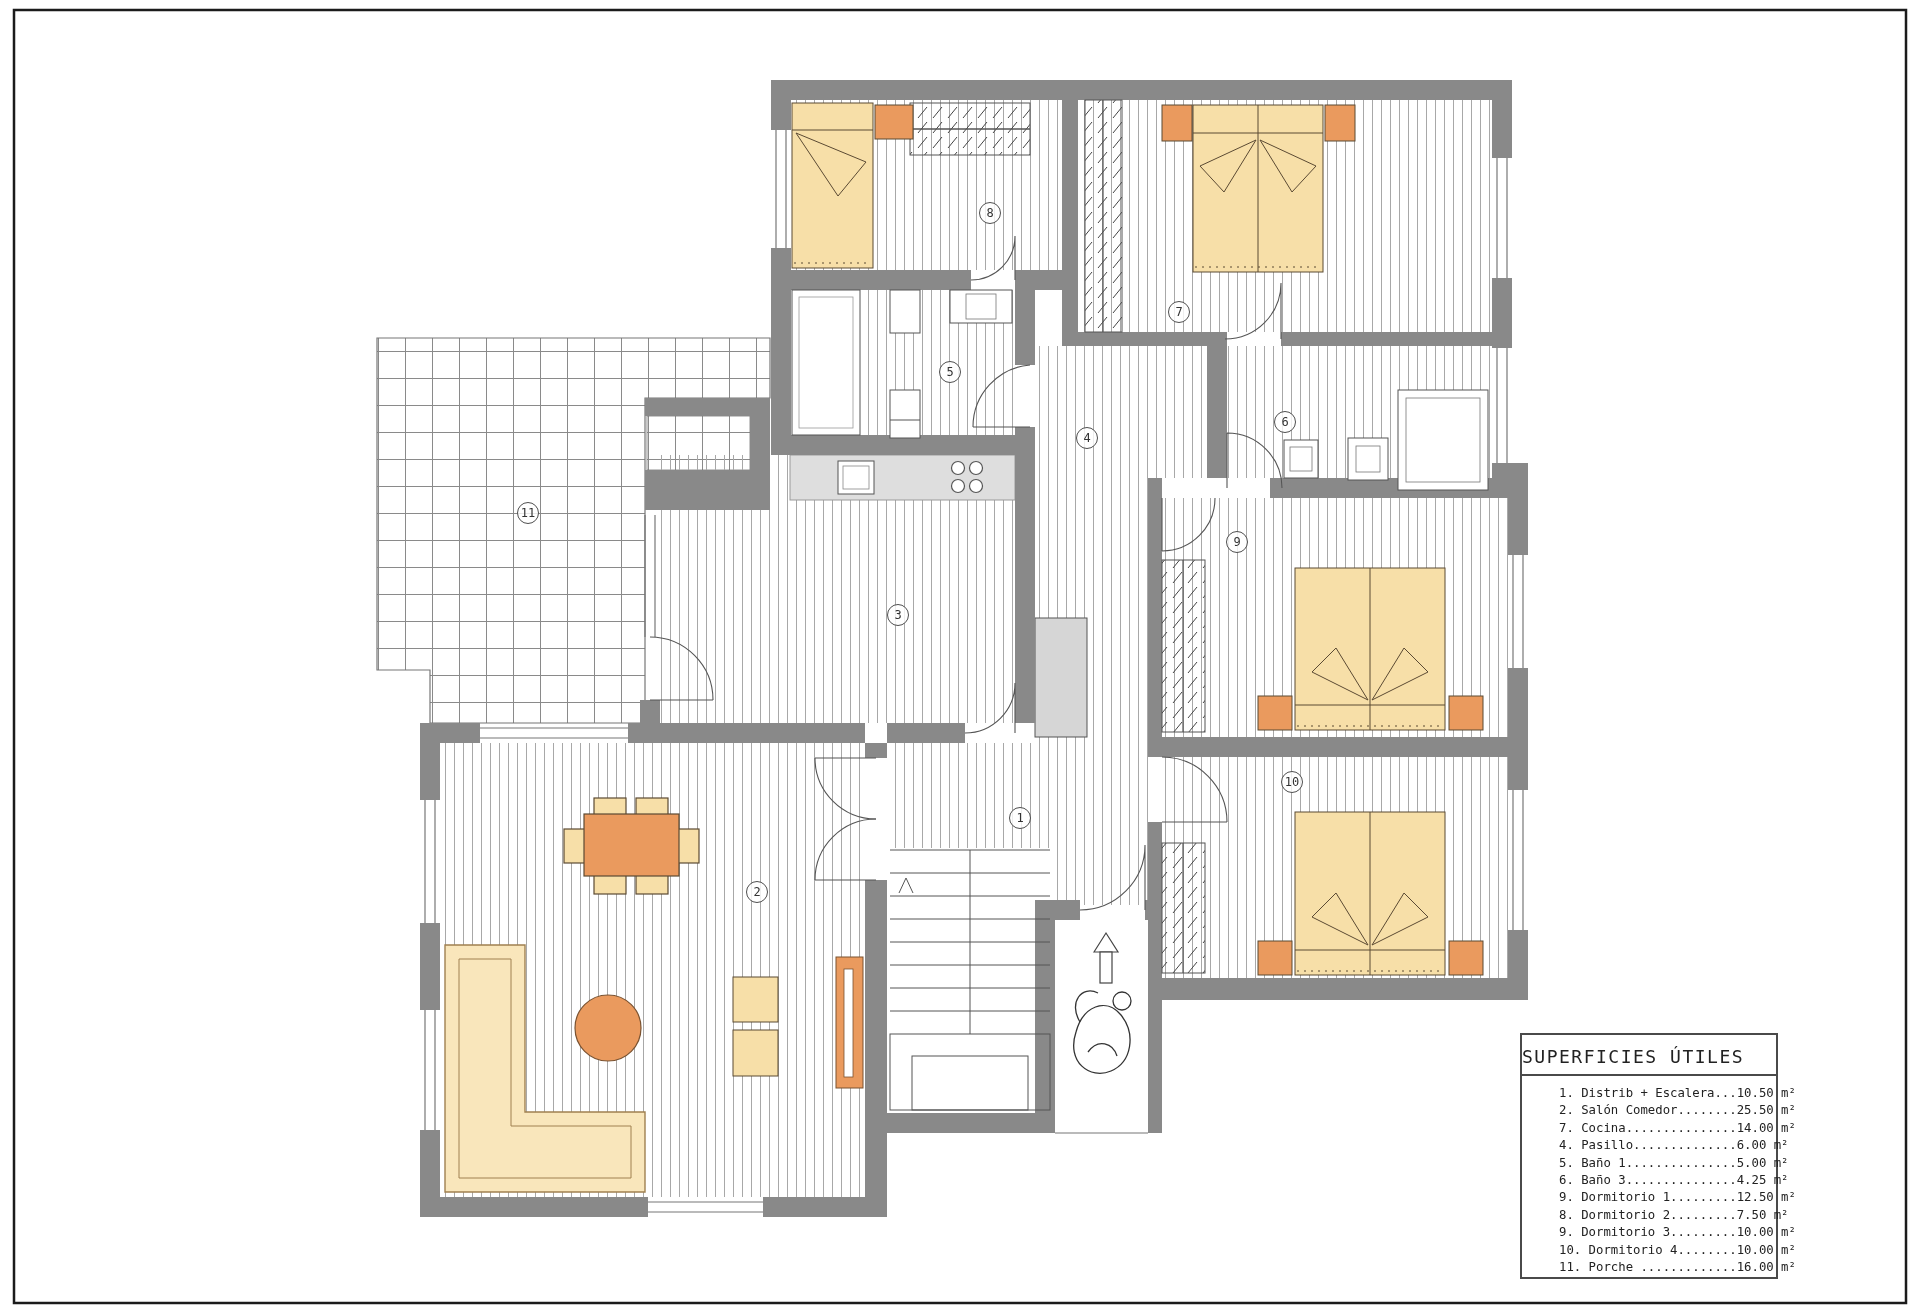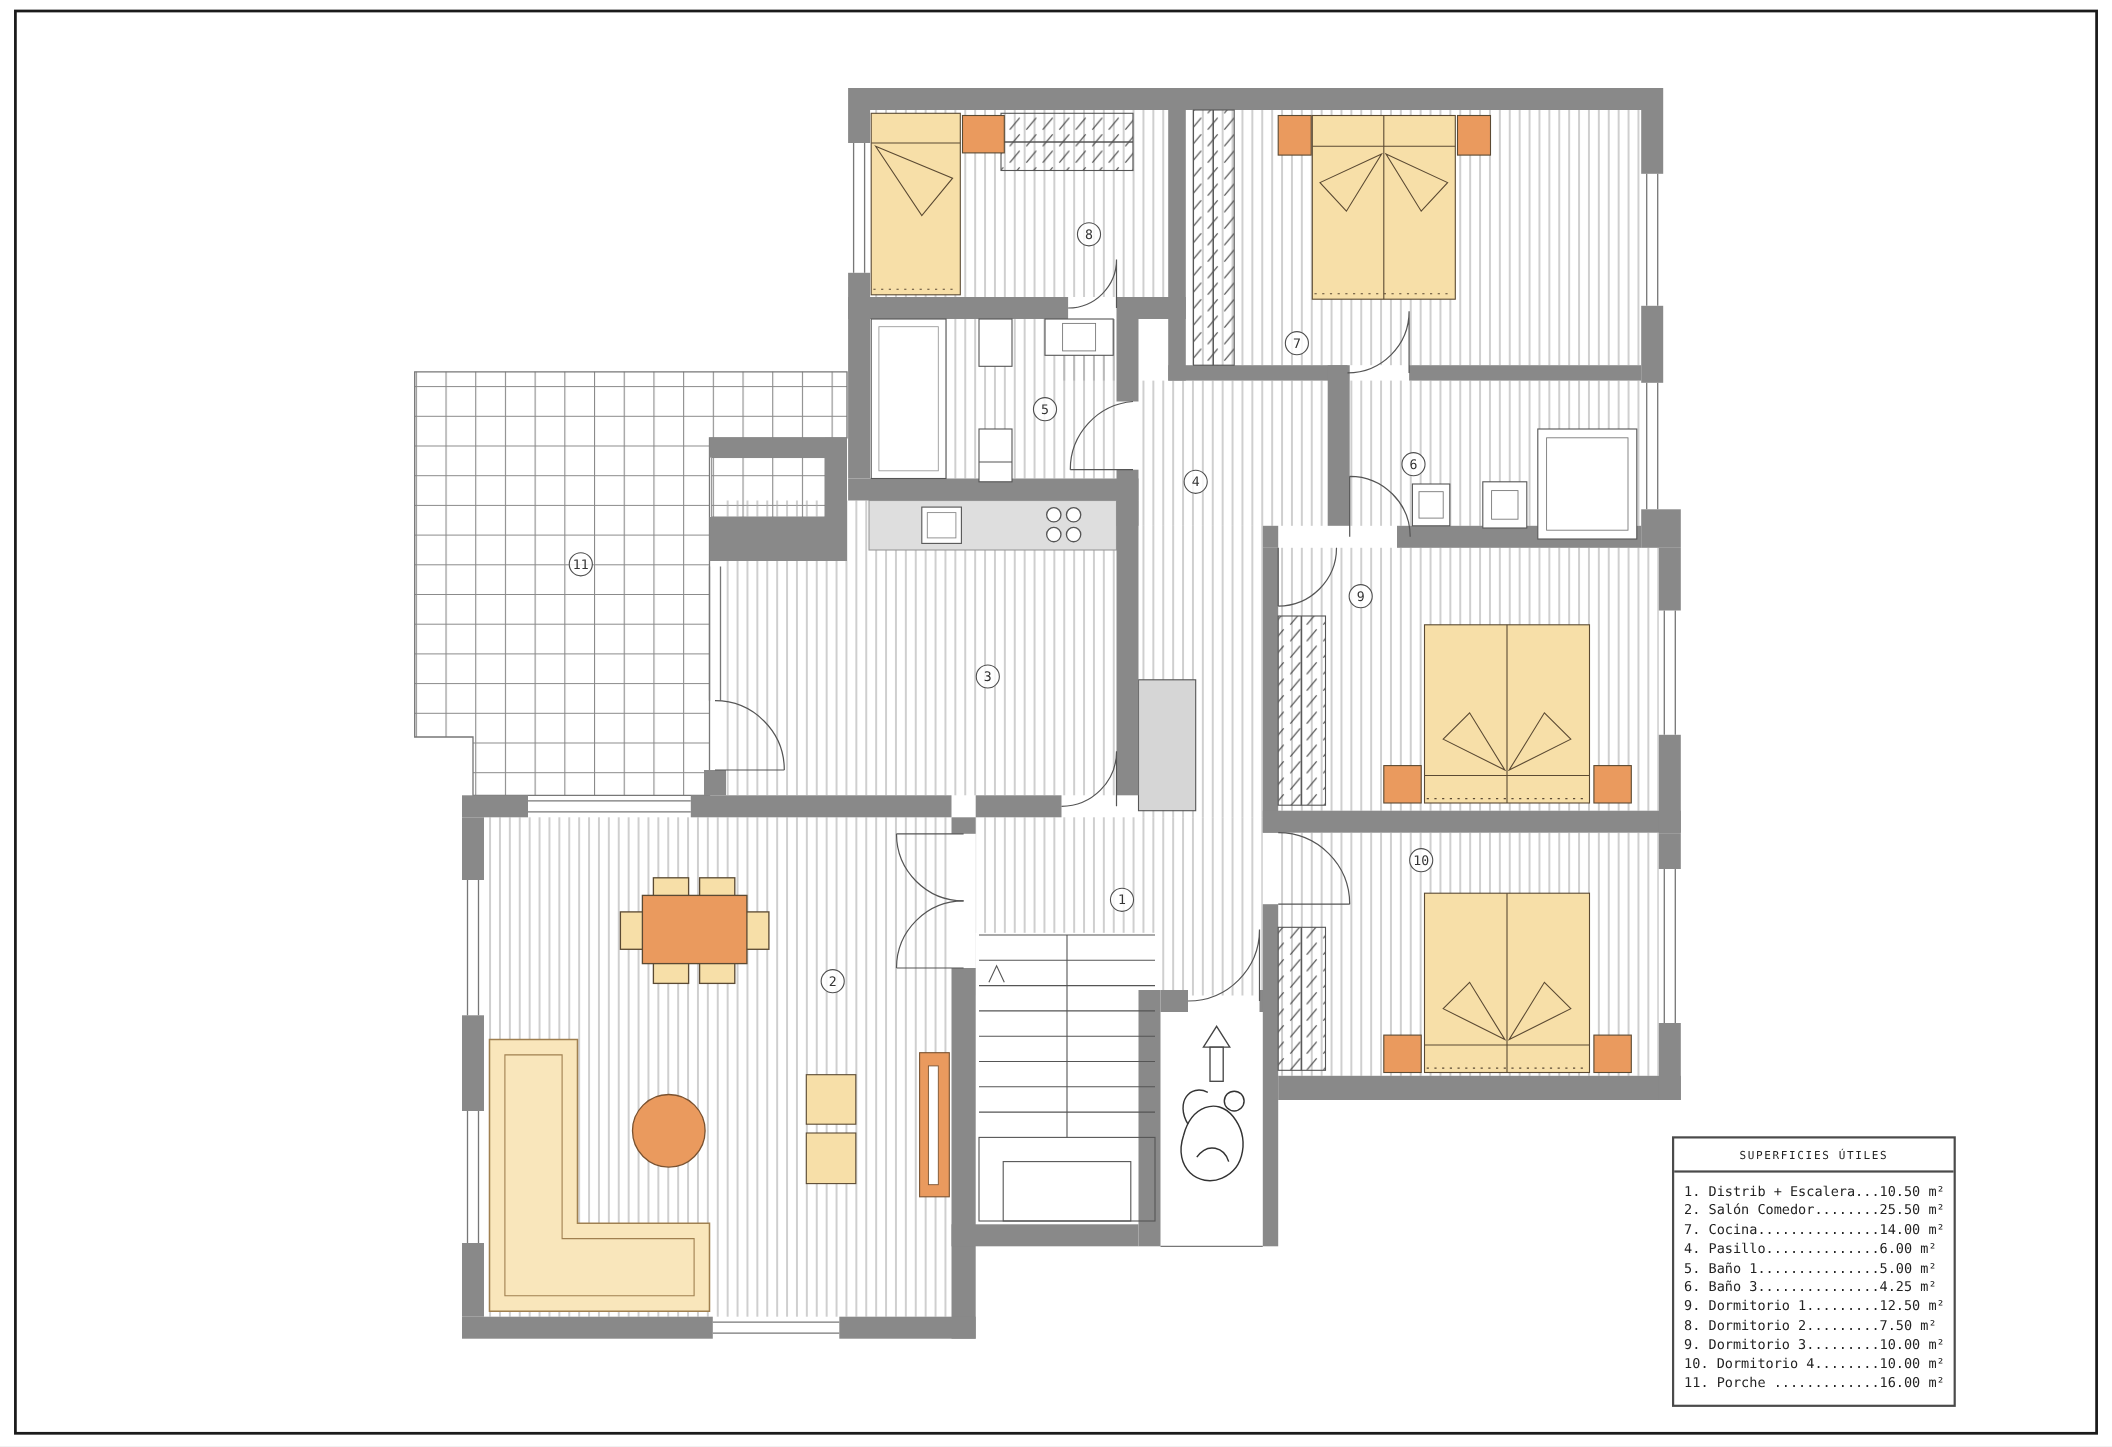--- a/index.html
+++ b/index.html
@@ -2,23 +2,23 @@
 <html><head>
 <meta charset="utf-8">
 <style>
   html,body{margin:0;padding:0;background:#e8e8e8;}
   #page{position:relative;width:1920px;height:1315px;background:#ffffff;overflow:hidden;
         font-family:"DejaVu Sans Mono", monospace;}
   #plan-svg{position:absolute;left:0;top:0;}
   
   #legend{position:absolute;left:1520px;top:1033px;width:258px;height:246px;
           background:#fff;border:2px solid #4a4a4a;box-sizing:border-box;}
-  #legend .ltitle{text-align:center;font-size:10px;letter-spacing:1.5px;color:#222;
+  #legend .ltitle{text-align:left;font-size:18px;letter-spacing:1.5px;color:#222;
           padding:11px 0 7px 0;border-bottom:2px solid #4a4a4a;font-weight:normal;}
-  #legend .lrows{padding:9px 4px 0 9px;}
+  #legend .lrows{padding:9px 4px 0 9px;margin-left:28px;}
   #legend .lrow{font-size:12.3px;line-height:17.4px;color:#222;white-space:pre;}
   
   .room-label{position:absolute;box-sizing:border-box;height:22px;min-width:22px;
           border:1.2px solid #4f4f4f;border-radius:50%;background:rgba(255,255,255,0.8);
           color:#333;font-size:12px;display:flex;align-items:center;justify-content:center;
           transform:translate(-50%,-50%);padding:0 2px;}
 </style>
 </head>
 <body>
 

